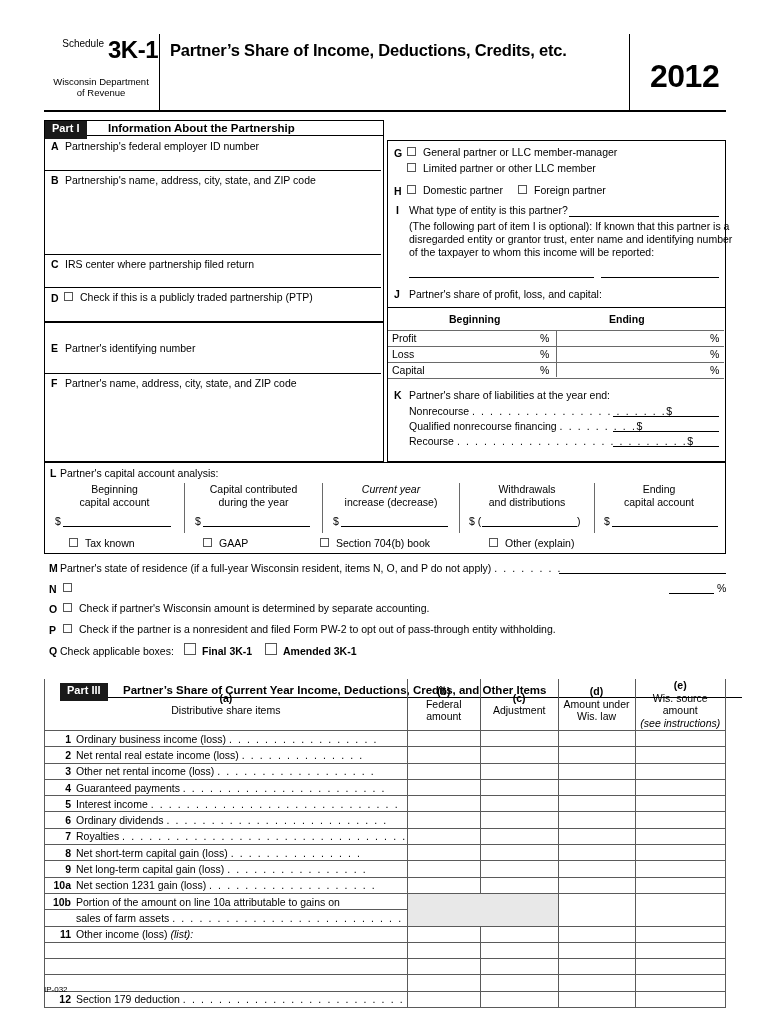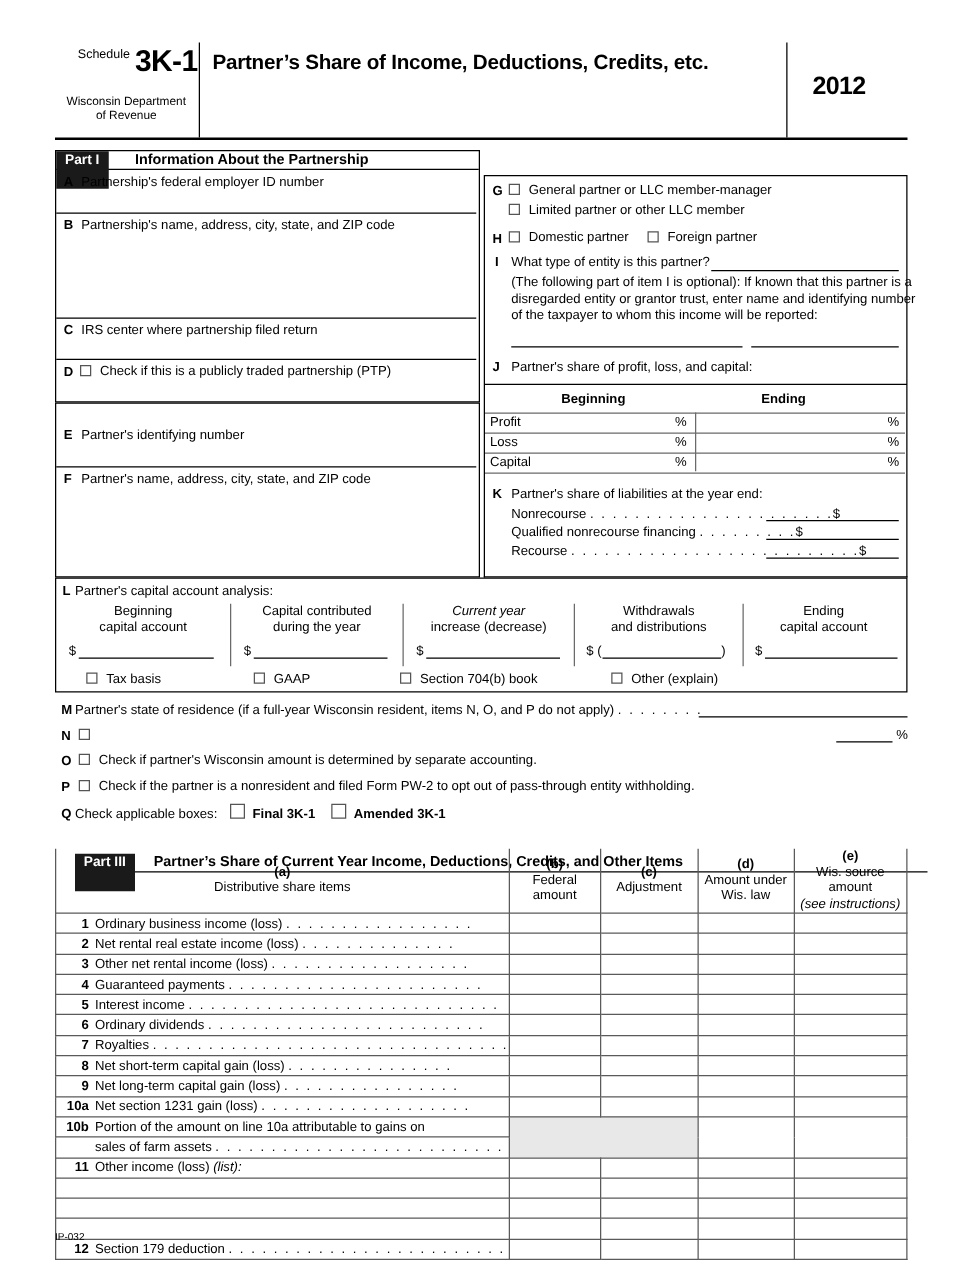--- a/index.html
+++ b/index.html
@@ -94,21 +94,21 @@
     vertical-align: -1px;
   }
   .hdr-right {
     position: absolute;
     left: 588px; top: 0;
     width: 94px; height: 76px;
   }
   .year {
     position: absolute;
     left: 18px; top: 24px;
-    font-size: 20px;
+    font-size: 32px;
     font-weight: bold;
     letter-spacing: -0.5px;
   }
 
   
   .boxL {
     position: absolute;
     border: 1.6px solid #000;
     box-sizing: border-box;
     left: 44px;
@@ -127,21 +127,21 @@
     position: absolute;
     left: 0; top: 0;
     height: 15px;
     width: 100%;
     border-bottom: 1px solid #000;
     box-sizing: border-box;
   }
   .part-tag {
     position: absolute;
     left: 0; top: 0;
-    height: 30px;
+    height: 18px;
     background: #1a1a1a;
     color: #fff;
     font-size: 11px;
     font-weight: bold;
     line-height: 14px;
     text-align: right;
     padding: 0 7px;
   }
   .part-title {
     position: absolute;
@@ -409,21 +409,21 @@
     <div class="lbl" style="left:424px; top:52px;"><span>$</span> (</div>
     <div class="lbl" style="left:532px; top:52px;">)</div>
     <div class="rule" style="left:437px; top:63px; width:95px;"></div>
 
     <div class="lbl" style="left:550px; top:20px; width:128px; text-align:center;">Ending</div>
     <div class="lbl" style="left:550px; top:33px; width:128px; text-align:center;">capital account</div>
     <div class="lbl" style="left:559px; top:52px;">$</div>
     <div class="rule" style="left:567px; top:63px; width:106px;"></div>
 
     <div class="cbox" style="left:24px; top:75px;"></div>
-    <div class="lbl" style="left:40px; top:74px;">Tax basis</div>
+    <div class="lbl" style="left:40px; top:74px;">Tax known</div>
     <div class="cbox" style="left:158px; top:75px;"></div>
     <div class="lbl" style="left:174px; top:74px;">GAAP</div>
     <div class="cbox" style="left:275px; top:75px;"></div>
     <div class="lbl" style="left:291px; top:74px;">Section 704(b) book</div>
     <div class="cbox" style="left:444px; top:75px;"></div>
     <div class="lbl" style="left:460px; top:74px;">Other (explain)</div>
   </div>
 
   <div style="position:absolute; left:44px; top:560px; width:682px; height:100px;">
 

